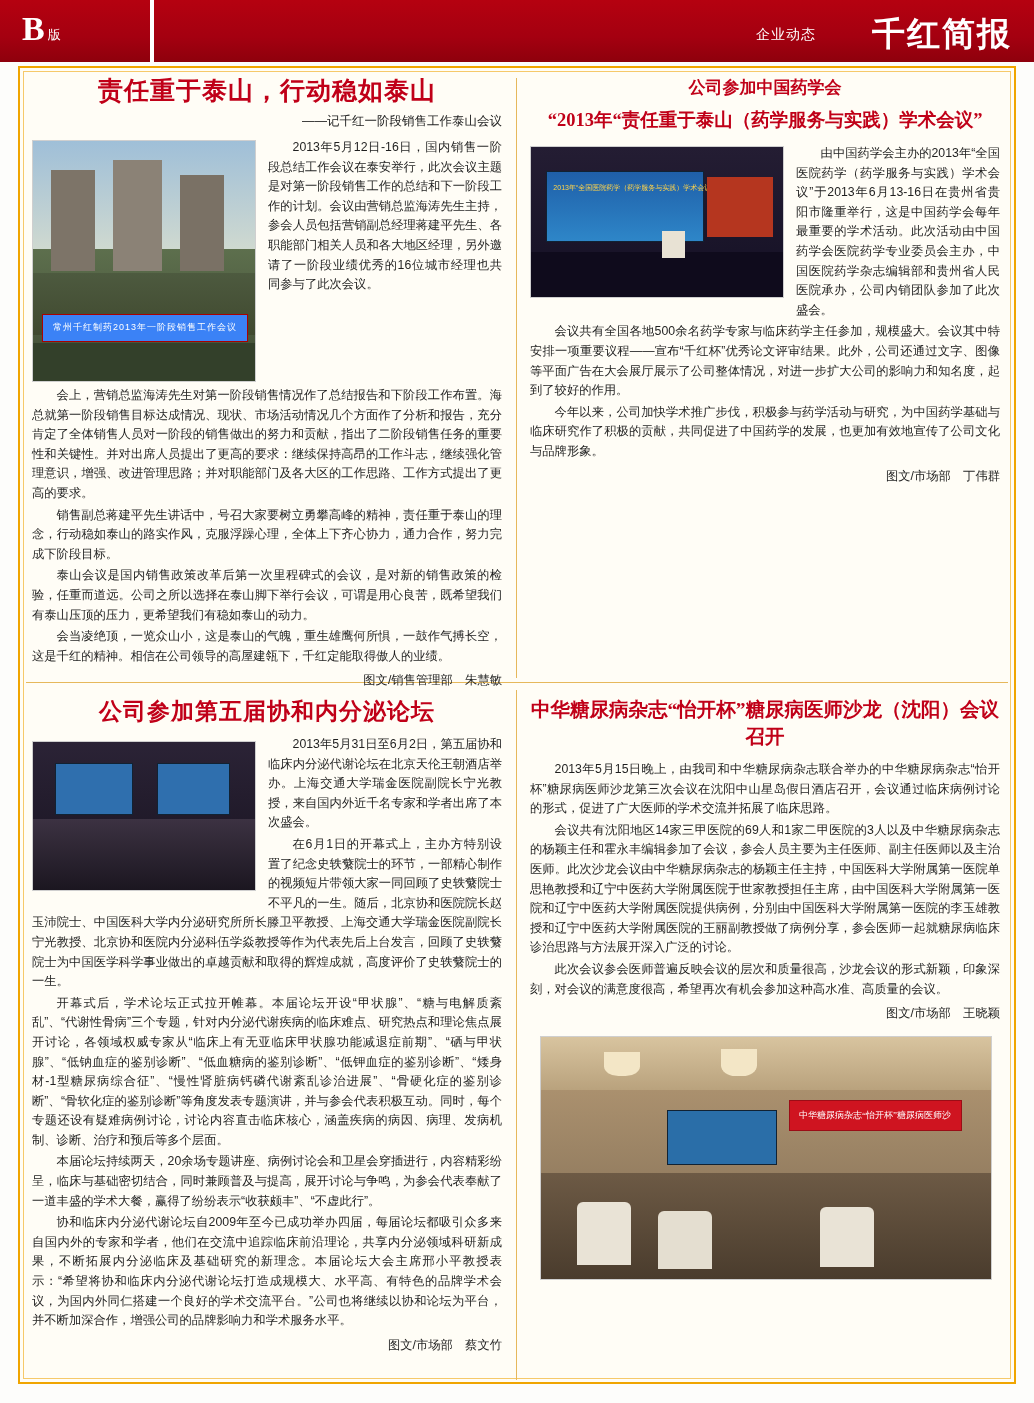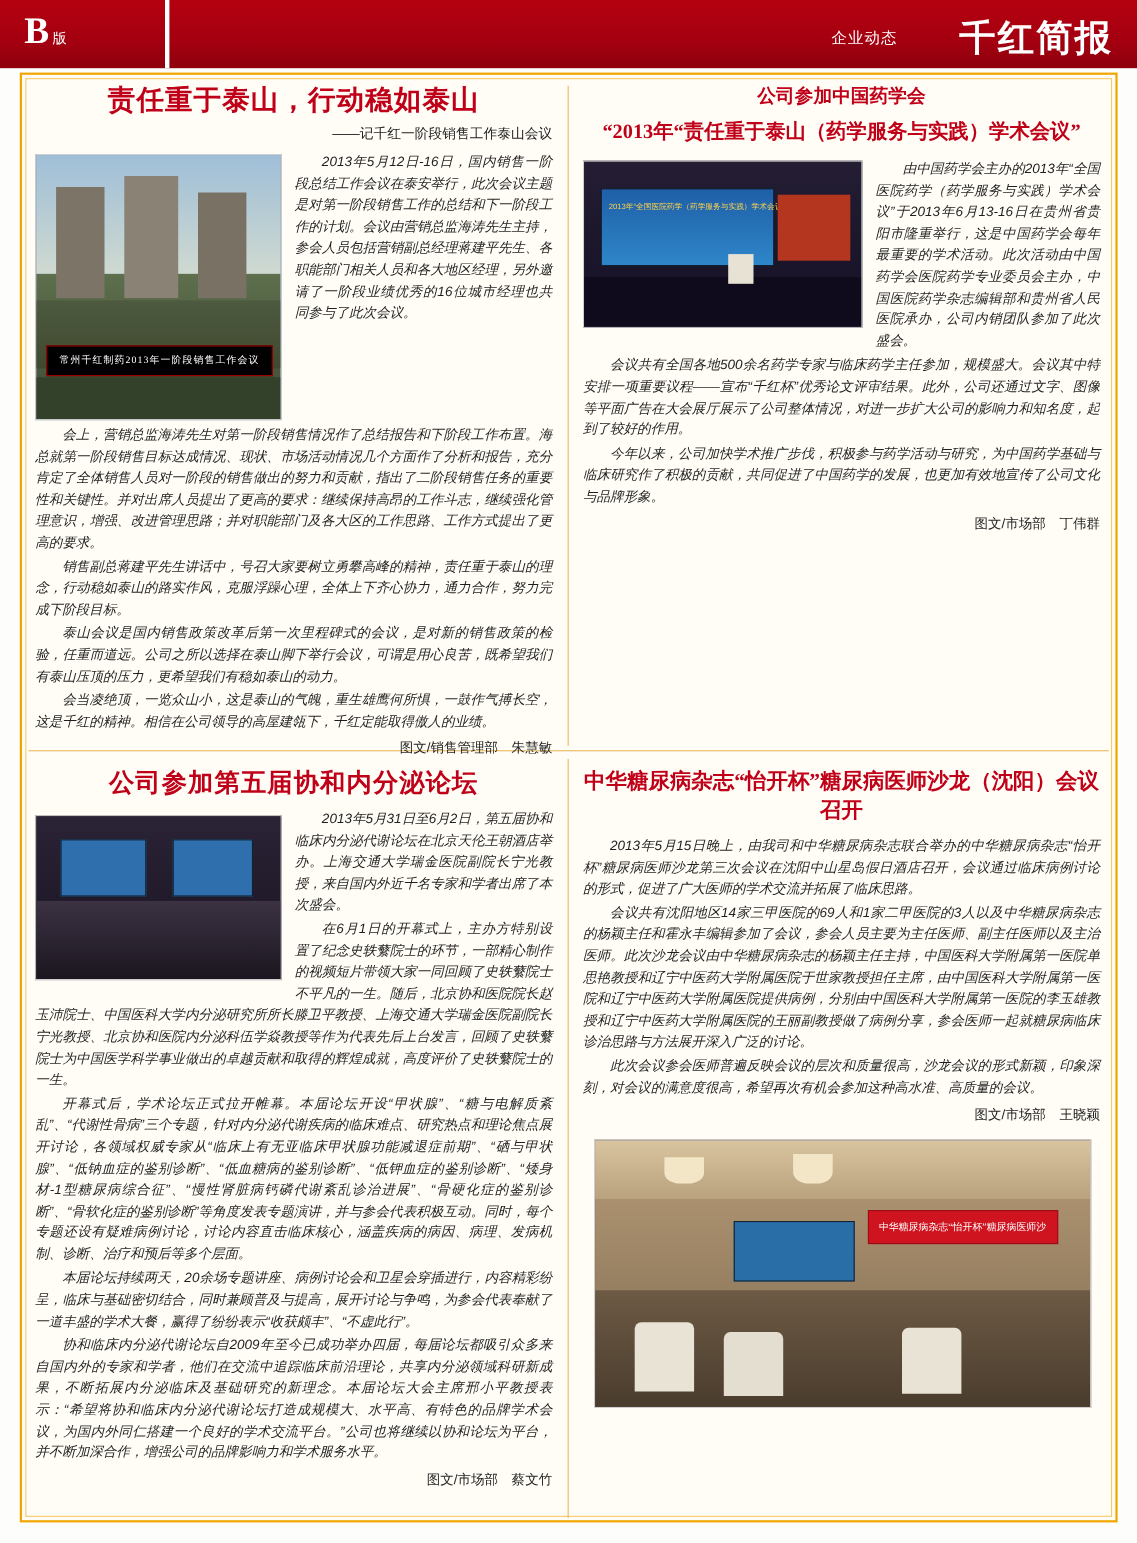--- a/index.html
+++ b/index.html
@@ -84,38 +84,37 @@
   }
   .subhead{
     text-align:right;font-size:12.5px;color:#222;margin-top:6px;
   }
   p.body{
     margin:0 0 2px 0;
     font-size:12.3px;line-height:19.6px;
     text-align:justify;
     text-indent:2em;
     color:#1f1f1f;
-    font-style:italic;
   }
   .byline{
     text-align:right;font-size:12.3px;margin-top:6px;color:#1f1f1f;
   }
 
   
   .photo{
     position:relative;overflow:hidden;border:1px solid #cfcfcf;
     background:#8a9bb0;
   }
   .photo .sky{position:absolute;left:0;top:0;right:0;height:45%;}
   .photo .ground{position:absolute;left:0;bottom:0;right:0;height:55%;}
   .photo .banner{
     position:absolute;left:4%;width:92%;height:11%;
-    background:#000000;border:1px solid #a00;
+    background:#3b82f6;border:1px solid #a00;
     color:#fff;font-size:9px;display:flex;align-items:center;justify-content:center;
-    letter-spacing:1px;text-align:center;white-space:nowrap;overflow:hidden;font-family:Liberation Serif, serif;
+    letter-spacing:1px;text-align:center;white-space:nowrap;overflow:hidden;
   }
 
   
   #art1{left:32px;top:74px;width:470px;height:600px;}
   #art1 .headline{font-size:25px;letter-spacing:1px;}
   #art1 .photo{
     float:left;width:222px;height:240px;margin:10px 12px 4px 0;
   }
 
   

